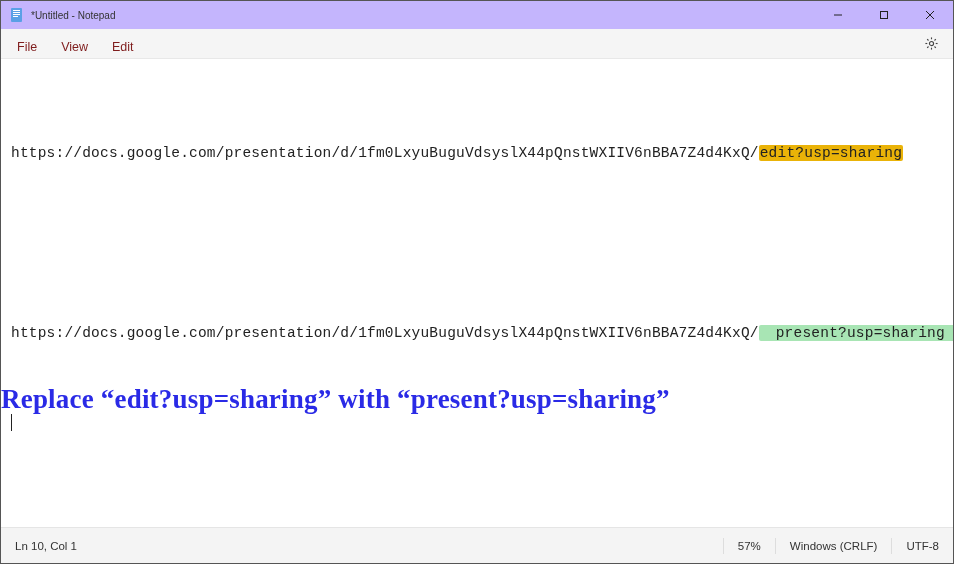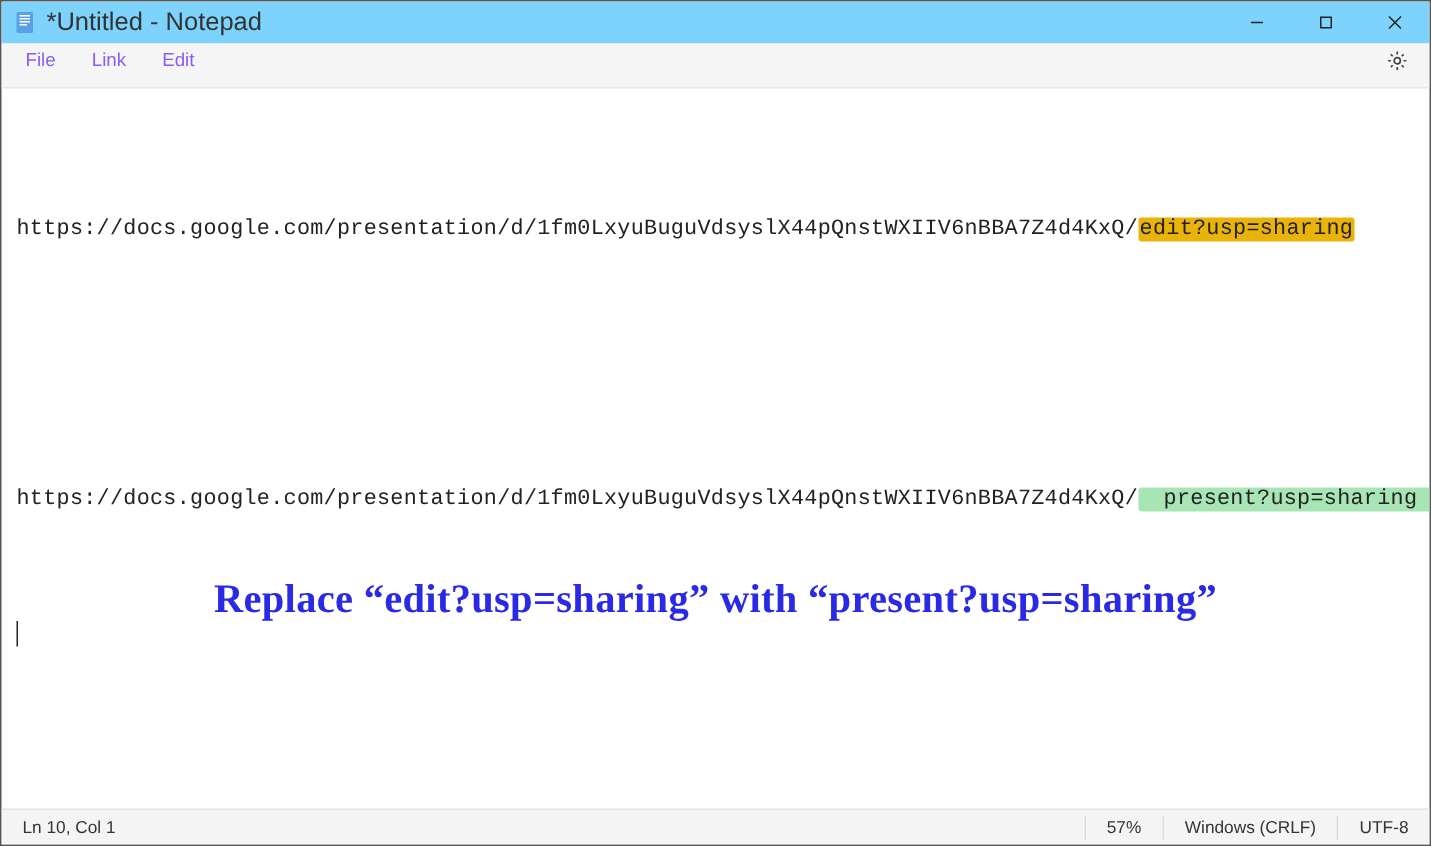--- a/index.html
+++ b/index.html
@@ -8,45 +8,45 @@
     font-family: "Segoe UI", -apple-system, sans-serif;
     background: #fff;
     border: 1px solid #555;
     display: flex;
     flex-direction: column;
   }
   .titlebar {
     height: 28px;
     display: flex;
     align-items: center;
-    background: #7dd3fc;
-    font-size: 17px;
+    background: #c4b5fd;
+    font-size: 10px;
     color: #333;
   }
   .titlebar .icon {
     width: 16px; height: 16px;
     margin: 0 6px 0 8px;
     display: flex; align-items: center; justify-content: center;
   }
   .titlebar .title { flex: 0 0 auto; }
   .titlebar .spacer { flex: 1; }
   .winbtn {
     width: 46px; height: 28px;
     display: flex; align-items: center; justify-content: center;
     font-size: 10px; color: #222;
   }
   .winbtn svg { width: 10px; height: 10px; }
   .menubar {
     height: 30px;
     display: flex;
-    align-items: flex-start;
+    align-items: flex-end;
     background: #f5f5f5;
     border-bottom: 1px solid #e8e8e8;
     font-size: 12.5px;
-    color: #8b5cf6;
+    color: #7f1d1d;
     padding: 0 4px;
   }
   .menuitem { padding: 4px 12px; }
   .menubar .spacer { flex: 1; }
   .gear { padding: 4px 10px; display:flex; align-items:center; }
   .gear svg { width:15px; height:15px; }
   .editor {
     flex: 1;
     position: relative;
     padding: 16px 10px 10px 10px;
@@ -65,29 +65,28 @@
     display: inline-block;
     width: 1px; height: 1.2em;
     background: #222;
     vertical-align: text-bottom;
     margin-left: 0px;
   }
   .annotation {
     position: absolute;
     left: 0; right: 0;
     top: 320px;
-    text-align: center;
     font-family: "Segoe Script", "Comic Sans MS", cursive;
     font-size: 27px;
     color: #2a2ae6;
     font-weight: 600;
     pointer-events: none;
   }
   .statusbar {
-    height: 24px;
+    height: 36px;
     background: #f4f4f4;
     border-top: 1px solid #e5e5e5;
     display: flex;
     align-items: center;
     font-size: 11.5px;
     color: #333;
   }
   .statusbar .cell { padding: 0 14px; }
   .statusbar .spacer { flex: 1; }
   .statusbar .divider { width:1px; height: 16px; background:#ddd; }
@@ -120,21 +119,21 @@
   <div class="winbtn">
     <svg viewBox="0 0 10 10">
         <line x1="1" y1="1" x2="9" y2="9" stroke="#222" stroke-width="1"></line>
         <line x1="9" y1="1" x2="1" y2="9" stroke="#222" stroke-width="1"></line>
       </svg>
   </div>
 </div>
 
 <div class="menubar">
   <div class="menuitem">File</div>
-  <div class="menuitem">Link</div>
+  <div class="menuitem">View</div>
   <div class="menuitem">Edit</div>
   <span class="spacer"></span>
   <div class="gear">
     <span>
       <svg viewBox="0 0 16 16">
           <circle cx="8" cy="8" r="2.2" fill="none" stroke="#444" stroke-width="1.2"></circle>
           <g stroke="#444" stroke-width="1.2">
             <line x1="8" y1="1.5" x2="8" y2="3.5"></line>
             <line x1="8" y1="12.5" x2="8" y2="14.5"></line>
             <line x1="1.5" y1="8" x2="3.5" y2="8"></line>

